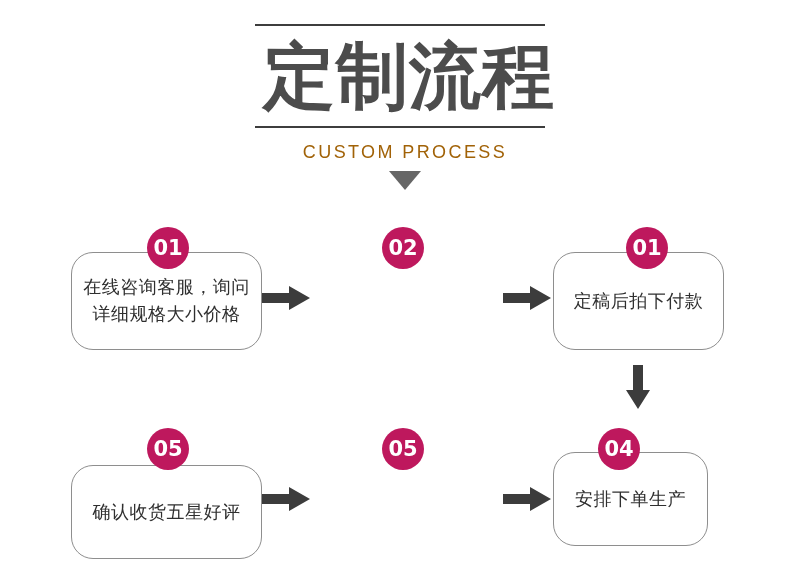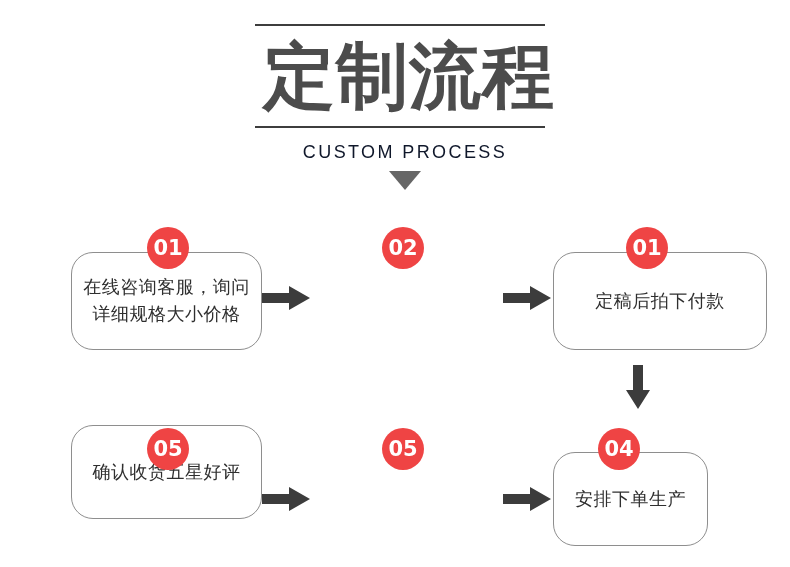--- a/index.html
+++ b/index.html
@@ -51,21 +51,21 @@
   }
 
   #subtitle {
     position: absolute;
     left: 205px;
     top: 141px;
     width: 400px;
     text-align: center;
     font-size: 18px;
     line-height: 22px;
-    color: #0f172a;
+    color: #a16207;
     letter-spacing: 2.4px;
     white-space: nowrap;
   }
 
   #sub-triangle {
     position: absolute;
     left: 389px;
     top: 171px;
     width: 0;
     height: 0;
@@ -98,21 +98,21 @@
     letter-spacing: 0.5px;
     padding: 0 8px;
     box-sizing: border-box;
     white-space: pre-line;
   }
   .badge {
     position: absolute;
     width: 42px;
     height: 42px;
     border-radius: 50%;
-    background: #ef4444;
+    background: #be185d;
     color: #ffffff;
     display: flex;
     align-items: center;
     justify-content: center;
     font-size: 21px;
     font-weight: bold;
     letter-spacing: 0px;
     font-family: "DejaVu Sans", "Liberation Sans", sans-serif;
   }
 
@@ -155,32 +155,32 @@
   </div>
 
   <div class="badge" style="left:382px; top:227px;">02</div>
 
   <div class="arrow-right" style="left:503px; top:286px;">
     <svg viewBox="0 0 48 24" preserveAspectRatio="none">
       <path d="M0 7 L27 7 L27 0 L48 12 L27 24 L27 17 L0 17 Z" fill="#3c3c3c"></path>
     </svg>
   </div>
 
-  <div class="step" style="left:553px; top:252px; width:214px; height:98px;">
+  <div class="step" style="left:553px; top:252px; width:171px; height:98px;">
     <div class="step-text">定稿后拍下付款</div>
   </div>
   <div class="badge" style="left:626px; top:227px;">01</div>
 
   <div class="arrow-down" style="left:626px; top:365px;">
     <svg viewBox="0 0 24 44" preserveAspectRatio="none">
       <path d="M7 0 L17 0 L17 25 L24 25 L12 44 L0 25 L7 25 Z" fill="#3c3c3c"></path>
     </svg>
   </div>
 
-  <div class="step" style="left:71px; top:425px; width:191px; height:94px;">
+  <div class="step" style="left:71px; top:465px; width:191px; height:94px;">
     <div class="step-text">确认收货五星好评</div>
   </div>
   <div class="badge" style="left:147px; top:428px;">05</div>
 
   <div class="arrow-right" style="left:262px; top:487px;">
     <svg viewBox="0 0 48 24" preserveAspectRatio="none">
       <path d="M0 7 L27 7 L27 0 L48 12 L27 24 L27 17 L0 17 Z" fill="#3c3c3c"></path>
     </svg>
   </div>
 

